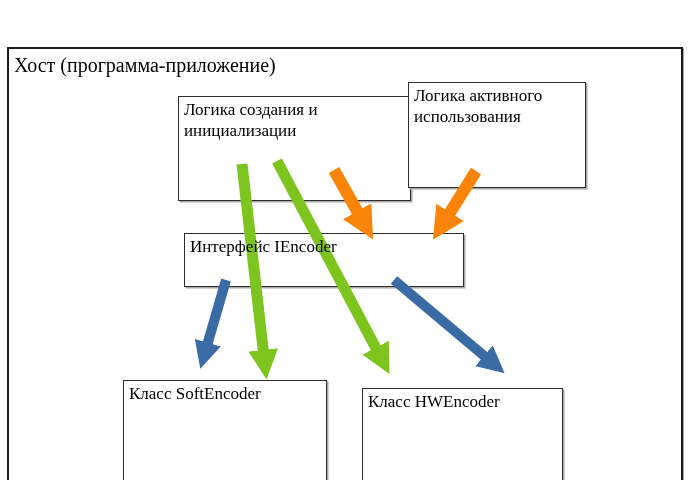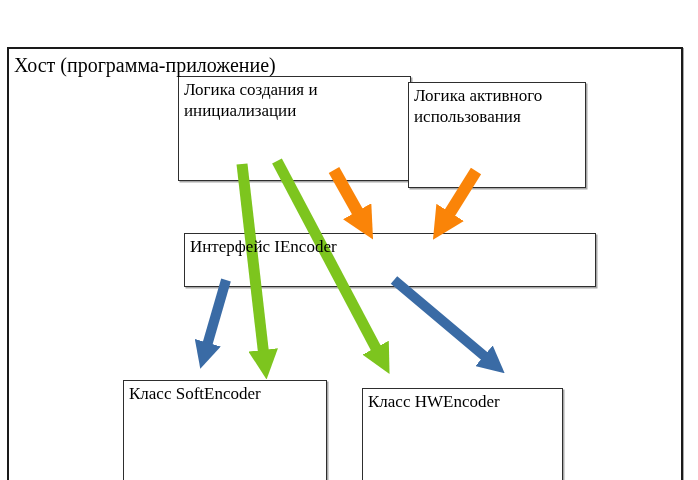--- a/index.html
+++ b/index.html
@@ -38,23 +38,23 @@
     z-index: 3;
     font-size: 17px;
     line-height: 1.23;
     padding: 3px 5px;
     white-space: normal;
   }
   .host-label {
     font-size: 20px;
     padding: 4px 5px;
   }
-  .box-creation  { left: 178px; top: 36px;  width: 233px; height: 105px; }
+  .box-creation  { left: 178px; top: 56px;  width: 233px; height: 105px; }
   .box-usage     { left: 408px; top: 42px;  width: 178px; height: 106px; }
-  .box-interface { left: 184px; top: 193px; width: 412px; height: 54px;  }
+  .box-interface { left: 184px; top: 193px; width: 280px; height: 54px;  }
   .box-soft      { left: 123px; top: 340px; width: 204px; height: 106px; }
   .box-hw        { left: 362px; top: 348px; width: 201px; height: 106px; }
   .arrows-layer {
     position: absolute;
     left: 0;
     top: 0;
     width: 698px;
     height: 480px;
     z-index: 2;
     pointer-events: none;

